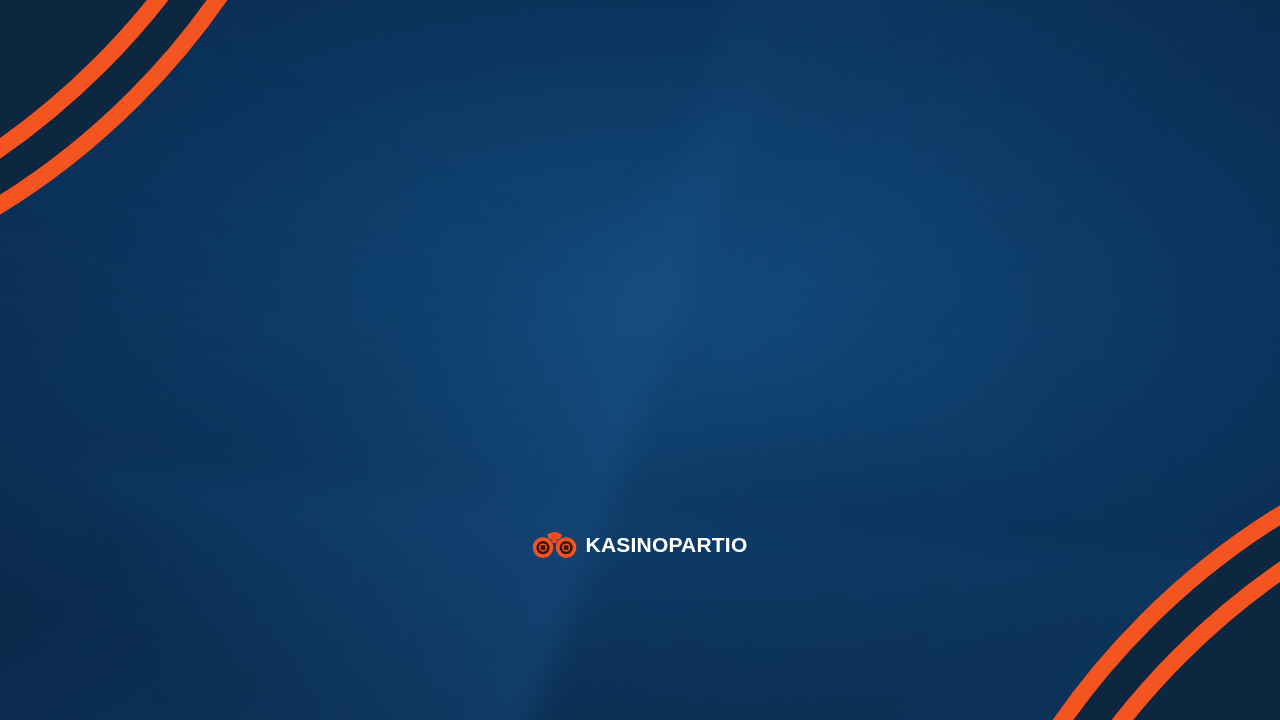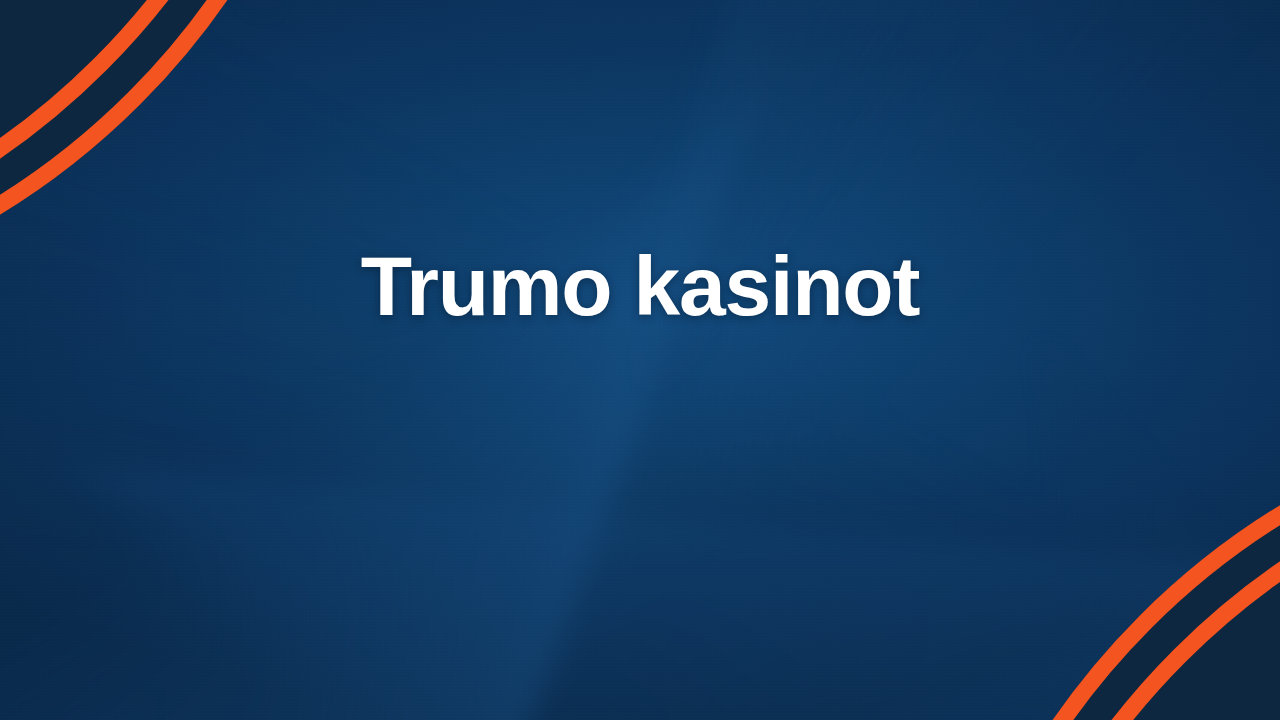--- a/index.html
+++ b/index.html
@@ -182,17 +182,31 @@
 
   <div class="corner corner-tl"></div>
   <div class="corner corner-br"></div>
 
   <div class="stripe stripe-tl-outer"></div>
   <div class="stripe stripe-tl-inner"></div>
   <div class="stripe stripe-br-outer"></div>
   <div class="stripe stripe-br-inner"></div>
 
   <div class="content">
-    <h1 class="title">Trumo kasinot</h1>
   </div>
 
+  <div class="logo">
+    <svg class="logo-mark" viewBox="0 0 44 29">
+      <path d="M14.5 4.5 L20 2.2 L24 2.2 L29.5 4.5 L27.5 9 L16.5 9 Z" fill="#f4541f"></path>
+      <rect x="19" y="4" width="6" height="9" rx="2" fill="#e8491a"></rect>
+      <circle cx="10.4" cy="17.6" r="10.3" fill="#f4541f"></circle>
+      <circle cx="33.6" cy="17.6" r="10.3" fill="#f4541f"></circle>
+      <circle cx="10.4" cy="17.6" r="6.6" fill="#3a1206"></circle>
+      <circle cx="33.6" cy="17.6" r="6.6" fill="#3a1206"></circle>
+      <circle cx="10.4" cy="17.6" r="4.1" fill="#f4541f"></circle>
+      <circle cx="33.6" cy="17.6" r="4.1" fill="#f4541f"></circle>
+      <rect x="8.1" y="15.3" width="4.6" height="4.6" fill="#3a1206"></rect>
+      <rect x="31.3" y="15.3" width="4.6" height="4.6" fill="#3a1206"></rect>
+    </svg>
+    <span class="logo-text">KASINOPARTIO</span>
+  </div>
 
 </div>
 
 </body></html>

